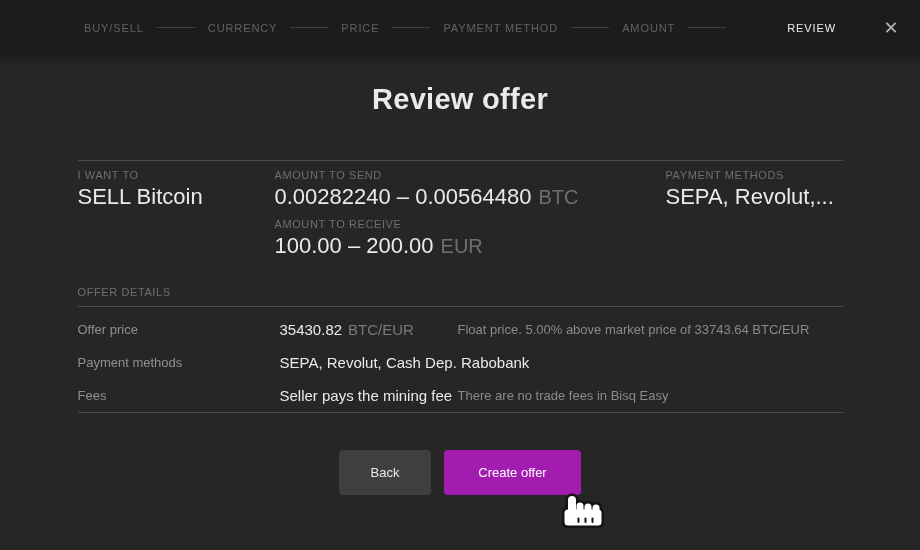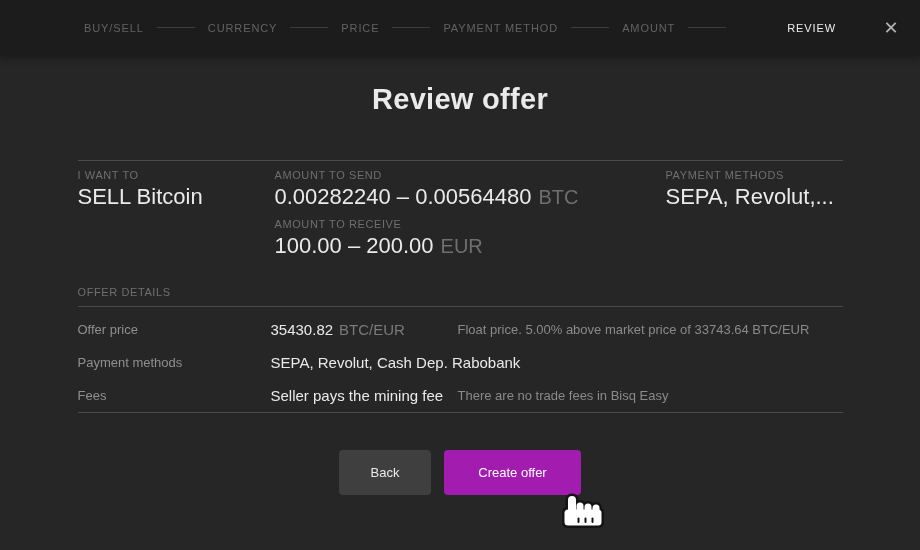--- a/index.html
+++ b/index.html
@@ -66,21 +66,21 @@
     padding-bottom:8px;
     border-bottom:1px solid #4a4a4a;
   }
 
   .detail-rows { padding-top:6px; border-bottom:1px solid #4a4a4a; }
   .detail-row {
     display:grid; grid-template-columns:193px 187px 1fr;
     align-items:center; height:33px;
   }
   .detail-label { font-size:13px; color:#8f8f8f; }
-  .detail-value { font-size:15px; color:#eaeaea; white-space:nowrap; }
+  .detail-value { font-size:15px; color:#eaeaea; white-space:nowrap;margin-left:9px; }
   .detail-value .small-unit { color:#7a7a7a; font-size:15px; margin-left:6px; }
   .detail-note { font-size:13px; color:#8a8a8a; white-space:nowrap; }
 
   
   .actions { display:flex; justify-content:center; gap:13px; margin-top:37px; }
   .btn {
     height:45px; border:none; border-radius:4px;
     display:flex; align-items:center; justify-content:center;
     font-size:13px; font-family:"Liberation Sans", sans-serif;
     cursor:pointer;

